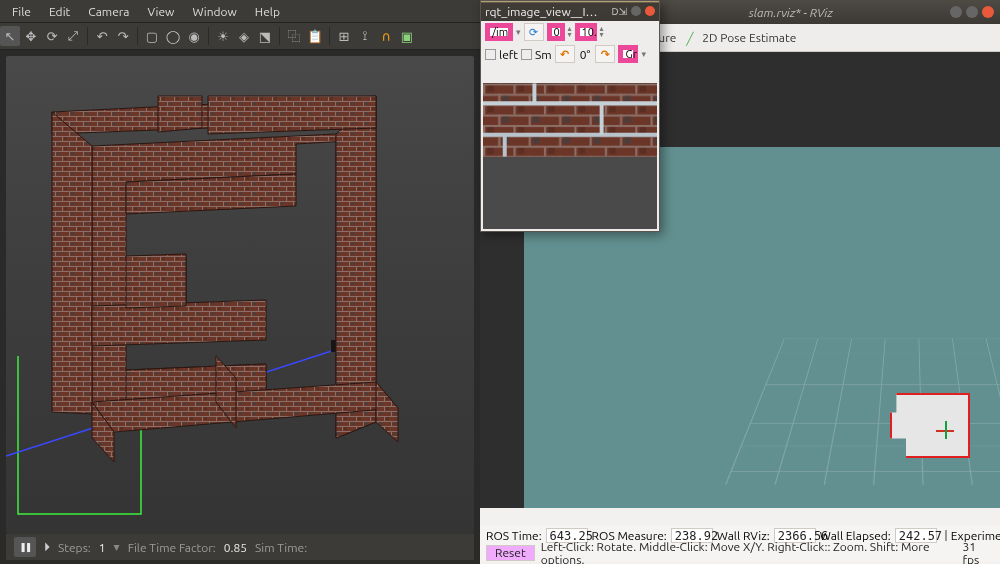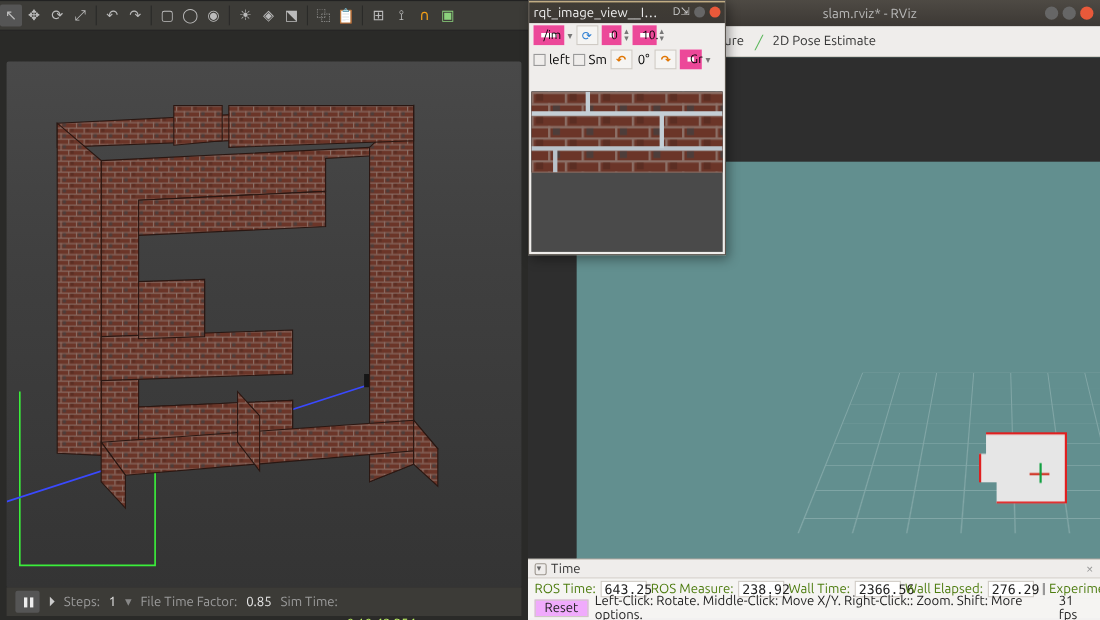--- a/index.html
+++ b/index.html
@@ -24,21 +24,21 @@
 .gz-status .val { color: #e8e8e8; }
 .gz-status .light { color: #bef264; margin-top: 41px; }
 
 
 .brick { fill: url(#brick-pat); }
 
 
 .rviz { position: absolute; left: 480px; top: 0; right: 0; height: 564px; background: #f2f1f0; color: #222; }
 .rv-titlebar { height: 24px; background: linear-gradient(#4e4a44, #3c3834); display: flex; align-items: center; color: #ddd; font-size: 12px; padding: 0 6px; }
 .rv-titlebar .spacer { flex: 1; }
-.rv-titlebar .wl { color: #bbb; margin: 0 20px; }
+.rv-titlebar .wl { color: #bbb; margin: 0 20px; font-style: italic; }
 .rv-titlebar .dot { width: 12px; height: 12px; border-radius: 6px; margin-left: 4px; }
 .rv-titlebar .dot.min { background: #666; } .rv-titlebar .dot.max { background: #666; } .rv-titlebar .dot.close { background: #e9593a; }
 .rv-toolbar { height: 28px; background: #efedeb; border-bottom: 1px solid #cfcac4; display: flex; align-items: center; padding: 0 6px; gap: 10px; font-size: 11px; }
 .rv-tbtn { display: flex; align-items: center; gap: 4px; color: #333; }
 .rv-tbtn .ico { width: 12px; height: 12px; display: inline-block; }
 .ico-plus::before { content:"✛"; color:#4d90c6; font-size:13px; }
 .ico-measure::before { content:"━"; color:#d6a84f; font-size:12px; }
 .ico-pose::before { content:"╱"; color:#5cb85c; font-size:12px; font-weight:bold; }
 .rv-view { position: absolute; left: 0; top: 52px; right: 0; bottom: 56px; background: #2e2e2e; display: flex; }
 .rv-v-left { width: 44px; background: #2e2e2e; }
@@ -51,50 +51,58 @@
 .rv-map .axes::before { content:""; position:absolute; width:18px; height:2px; background:#d03020; top:9px; }
 .rv-map .axes::after  { content:""; position:absolute; width:2px; height:18px; background:#10a040; left:9px; }
 .rv-darkband2 { position:absolute; left:44px; top:0; width: calc(100%); height:95px; background:#2e2e2e; }
 
 .rv-time-hdr { position:absolute; left:0; right:0; bottom:38px; height:18px; background:#efedeb; border-top:1px solid #cfcac4; border-bottom:1px solid #cfcac4; display:flex; align-items:center; padding:0 6px; font-size:11px; color:#333;}
 .rv-time-hdr .box { width:11px; height:11px; border:1px solid #9c968e; border-radius:2px; margin-right:4px; position:relative;}
 .rv-time-hdr .box::after{ content:"▾"; position:absolute; font-size:8px; top:-1px; left:1px; color:#666;}
 .rv-time-hdr .right-x { margin-left:auto; color:#999;}
 
 .rv-timebar { position:absolute; left:0; right:0; bottom:20px; height:18px; background:#f5f4f2; display:flex; align-items:center; gap:4px; padding:0 6px; font-size:11px;}
-.rv-timebar .lbl { color:#4d7c0f; white-space:nowrap;}
+.rv-timebar .lbl { color:#000000; white-space:nowrap;}
 .rv-timebar .val { background:#fff; border:1px solid #cfcac4; padding:0 3px; min-width:42px; text-align:right; font-family: monospace; height:15px; line-height:14px;}
 .rv-timebar .chk { width:11px; height:11px; border:1px solid #999;}
 .rv-hintbar { position:absolute; left:0; right:0; bottom:2px; height:18px; background:#f5f4f2; display:flex; align-items:center; padding:0 6px; font-size:11px; gap:6px;}
 .rv-hintbar .btn { border:1px solid #cfcac4; background:#f0abfc; padding:0 8px; height:16px; line-height:14px;}
 .rv-hintbar .fps { margin-left:auto; }
 
 
 .imgview { position:absolute; left:480px; top:0; width:180px; height:232px; background:#efedeb; border:1px solid #5a554e; box-shadow: 3px 3px 10px rgba(0,0,0,.4); }
 .iv-titlebar { height:20px; background: linear-gradient(#d9bf8a,#403c35 2px,#3c3834); color:#eee; display:flex; align-items:center; padding:0 4px; font-size:11px; gap:4px; white-space:nowrap; overflow:hidden;}
 .iv-titlebar .dot { width:10px; height:10px; border-radius:5px; background:#666;}
 .iv-titlebar .dot.close { background:#e9593a;}
 .iv-sub { height:16px; display:flex; align-items:center; padding:0 4px; font-size:11px; color:#333; border-bottom:1px solid #cfcac4; }
 .iv-sub .sq { width:9px;height:9px;background:#fff;border:1px solid #999; margin-right:3px;}
 .iv-sub .sub-r { margin-left:auto; display:flex; gap:3px;}
 .iv-sub .sub-r .ic { width:12px; height:12px; border:1px solid #cfcac4; font-size:9px; text-align:center; line-height:10px; color:#555;}
 .iv-row { height:22px; display:flex; align-items:center; padding:0 4px; gap:3px;}
-.iv-row .fld { background:#fff; border:7px solid #ec4899; height:18px; padding:0 2px; font-size:11px; display:flex; align-items:center;}
+.iv-row .fld { background:#fff; border:5px solid #ec4899; height:18px; padding:0 2px; font-size:11px; display:flex; align-items:center;}
 .iv-row .btn { width:20px; height:18px; border:1px solid #cfcac4; background:#f5f4f2; font-size:11px; display:flex; align-items:center; justify-content:center;}
 .iv-row .chk11 { width:11px; height:11px; border:1px solid #999;}
 .iv-row .btn.orange { color:#e07400; font-weight:bold;}
 .iv-img { position:absolute; left:2px; right:2px; top:82px; bottom:2px; background:#4a4a4a; overflow:hidden;}
 .iv-img .brickimg { position:absolute; left:0; right:0; top:0; height:74px; }
 .iv-img .brickimg svg{ width:100%; height:100%;}
 
 </style>
 </head>
 <body>
 
 <div class="gazebo">
+  <div class="gz-menubar">
+    <span>File</span>
+    <span>Edit</span>
+    <span>Camera</span>
+    <span>View</span>
+    <span>Window</span>
+    <span>Help</span>
+  </div>
   <div class="gz-toolbar">
     <div class="gz-tool active">↖</div>
     <div class="gz-tool">✥</div>
     <div class="gz-tool">⟳</div>
     <div class="gz-tool">⤢</div>
     <div class="gz-sep"></div>
     <div class="gz-tool">↶</div>
     <div class="gz-tool">↷</div>
     <div class="gz-sep"></div>
     <div class="gz-tool">▢</div>
@@ -201,35 +209,30 @@
       <div class="rv-sky"></div>
       <div class="rv-darkband2"></div>
       <div class="rv-grid"></div>
       <div class="rv-map">
         <div class="scan"></div>
         <div class="axes"></div>
       </div>
     </div>
   </div>
 
-  <div class="rv-time-hdr">
-    <span class="box"></span>
-    <span>Time</span>
-    <span class="right-x">×</span>
-  </div>
 
   <div class="rv-timebar">
     <span class="lbl">ROS Time:</span>
     <span class="val">643.25</span>
     <span class="lbl">ROS Measure:</span>
     <span class="val">238.92</span>
-    <span class="lbl">Wall Time:</span>
+    <span class="lbl">Wall RViz:</span>
     <span class="val">2366.56</span>
     <span class="lbl">Wall Elapsed:</span>
-    <span class="val">276.29</span>
+    <span class="val">242.57</span>
     <span style="flex:1"></span>
     <span class="chk"></span>
     <span class="lbl">Experimental</span>
   </div>
 
   <div class="rv-hintbar">
     <span class="btn">Reset</span>
     <span>Left-Click: Rotate.  Middle-Click: Move X/Y.  Right-Click:: Zoom.  Shift: More options.</span>
     <span class="fps">31 fps</span>
   </div>

